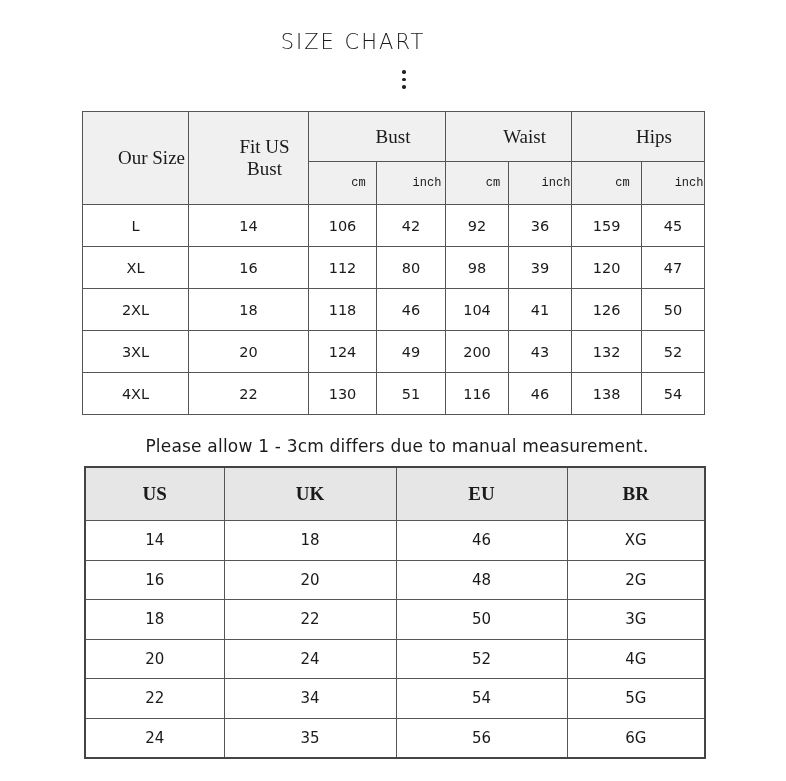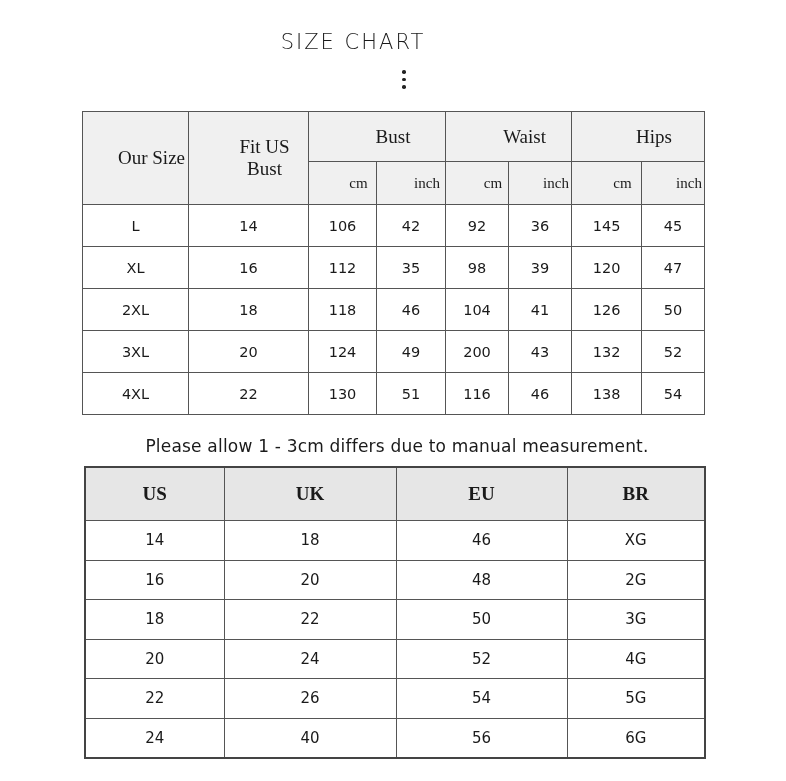--- a/index.html
+++ b/index.html
@@ -9,21 +9,21 @@
     font-family:"DejaVu Sans", sans-serif; font-weight:300; font-size:21px;
     letter-spacing:2px; color:#1a1a1a;
   }
   .dots { position:absolute; left:401px; top:70px; width:6px; height:22px; }
   .dots span { display:block; width:3.5px; height:3.5px; border-radius:50%; background:#222; margin:0 auto 4px auto; }
   table { border-collapse:collapse; position:absolute; table-layout:fixed; }
   td, th { border:1.5px solid #555; text-align:center; vertical-align:middle; padding:0; }
   .t1 { left:82px; top:111px; width:622px; }
   .t1 th { background:#f0f0f0; font-family:"Liberation Serif", serif; font-weight:normal; color:#1a1a1a;padding-left:32px; }
   .t1 th.big { font-size:19px; }
-  .t1 th.unit { font-size:15px; height:42px; }
+  .t1 th.unit { font-size:12px; height:42px;font-family:Liberation Mono, monospace; }
   .t1 tr.h1 th { height:49px; }
   .t1 td { font-family:"DejaVu Sans", sans-serif; font-size:14.5px; height:41px; color:#1a1a1a; }
   .note {
     position:absolute; left:0; top:436px; width:794px; text-align:center;
     font-family:"DejaVu Sans", sans-serif; font-size:17px; color:#1a1a1a; letter-spacing:0.2px;
   }
   .t2 { left:84px; top:466px; width:620px; }
   .t2 th { background:#e6e6e6; font-family:"Liberation Serif", serif; font-weight:bold; font-size:19px; height:52px; color:#1a1a1a; }
   .t2 td { font-family:"DejaVu Sans", sans-serif; font-size:15px; height:38.5px; color:#1a1a1a; }
   .t2 { border:2px solid #444; }
@@ -65,28 +65,28 @@
     <th class="unit">cm</th>
     <th class="unit">inch</th>
   </tr>
   <tr>
     <td>L</td>
     <td>14</td>
     <td>106</td>
     <td>42</td>
     <td>92</td>
     <td>36</td>
-    <td>145</td>
+    <td>159</td>
     <td>45</td>
   </tr>
   <tr>
     <td>XL</td>
     <td>16</td>
     <td>112</td>
-    <td>35</td>
+    <td>80</td>
     <td>98</td>
     <td>39</td>
     <td>120</td>
     <td>47</td>
   </tr>
   <tr>
     <td>2XL</td>
     <td>18</td>
     <td>118</td>
     <td>46</td>
@@ -153,24 +153,24 @@
     <td>3G</td>
   </tr>
   <tr>
     <td>20</td>
     <td>24</td>
     <td>52</td>
     <td>4G</td>
   </tr>
   <tr>
     <td>22</td>
-    <td>26</td>
+    <td>34</td>
     <td>54</td>
     <td>5G</td>
   </tr>
   <tr>
     <td>24</td>
-    <td>40</td>
+    <td>35</td>
     <td>56</td>
     <td>6G</td>
   </tr>
 </tbody>
   </table>
 
 </body></html>

